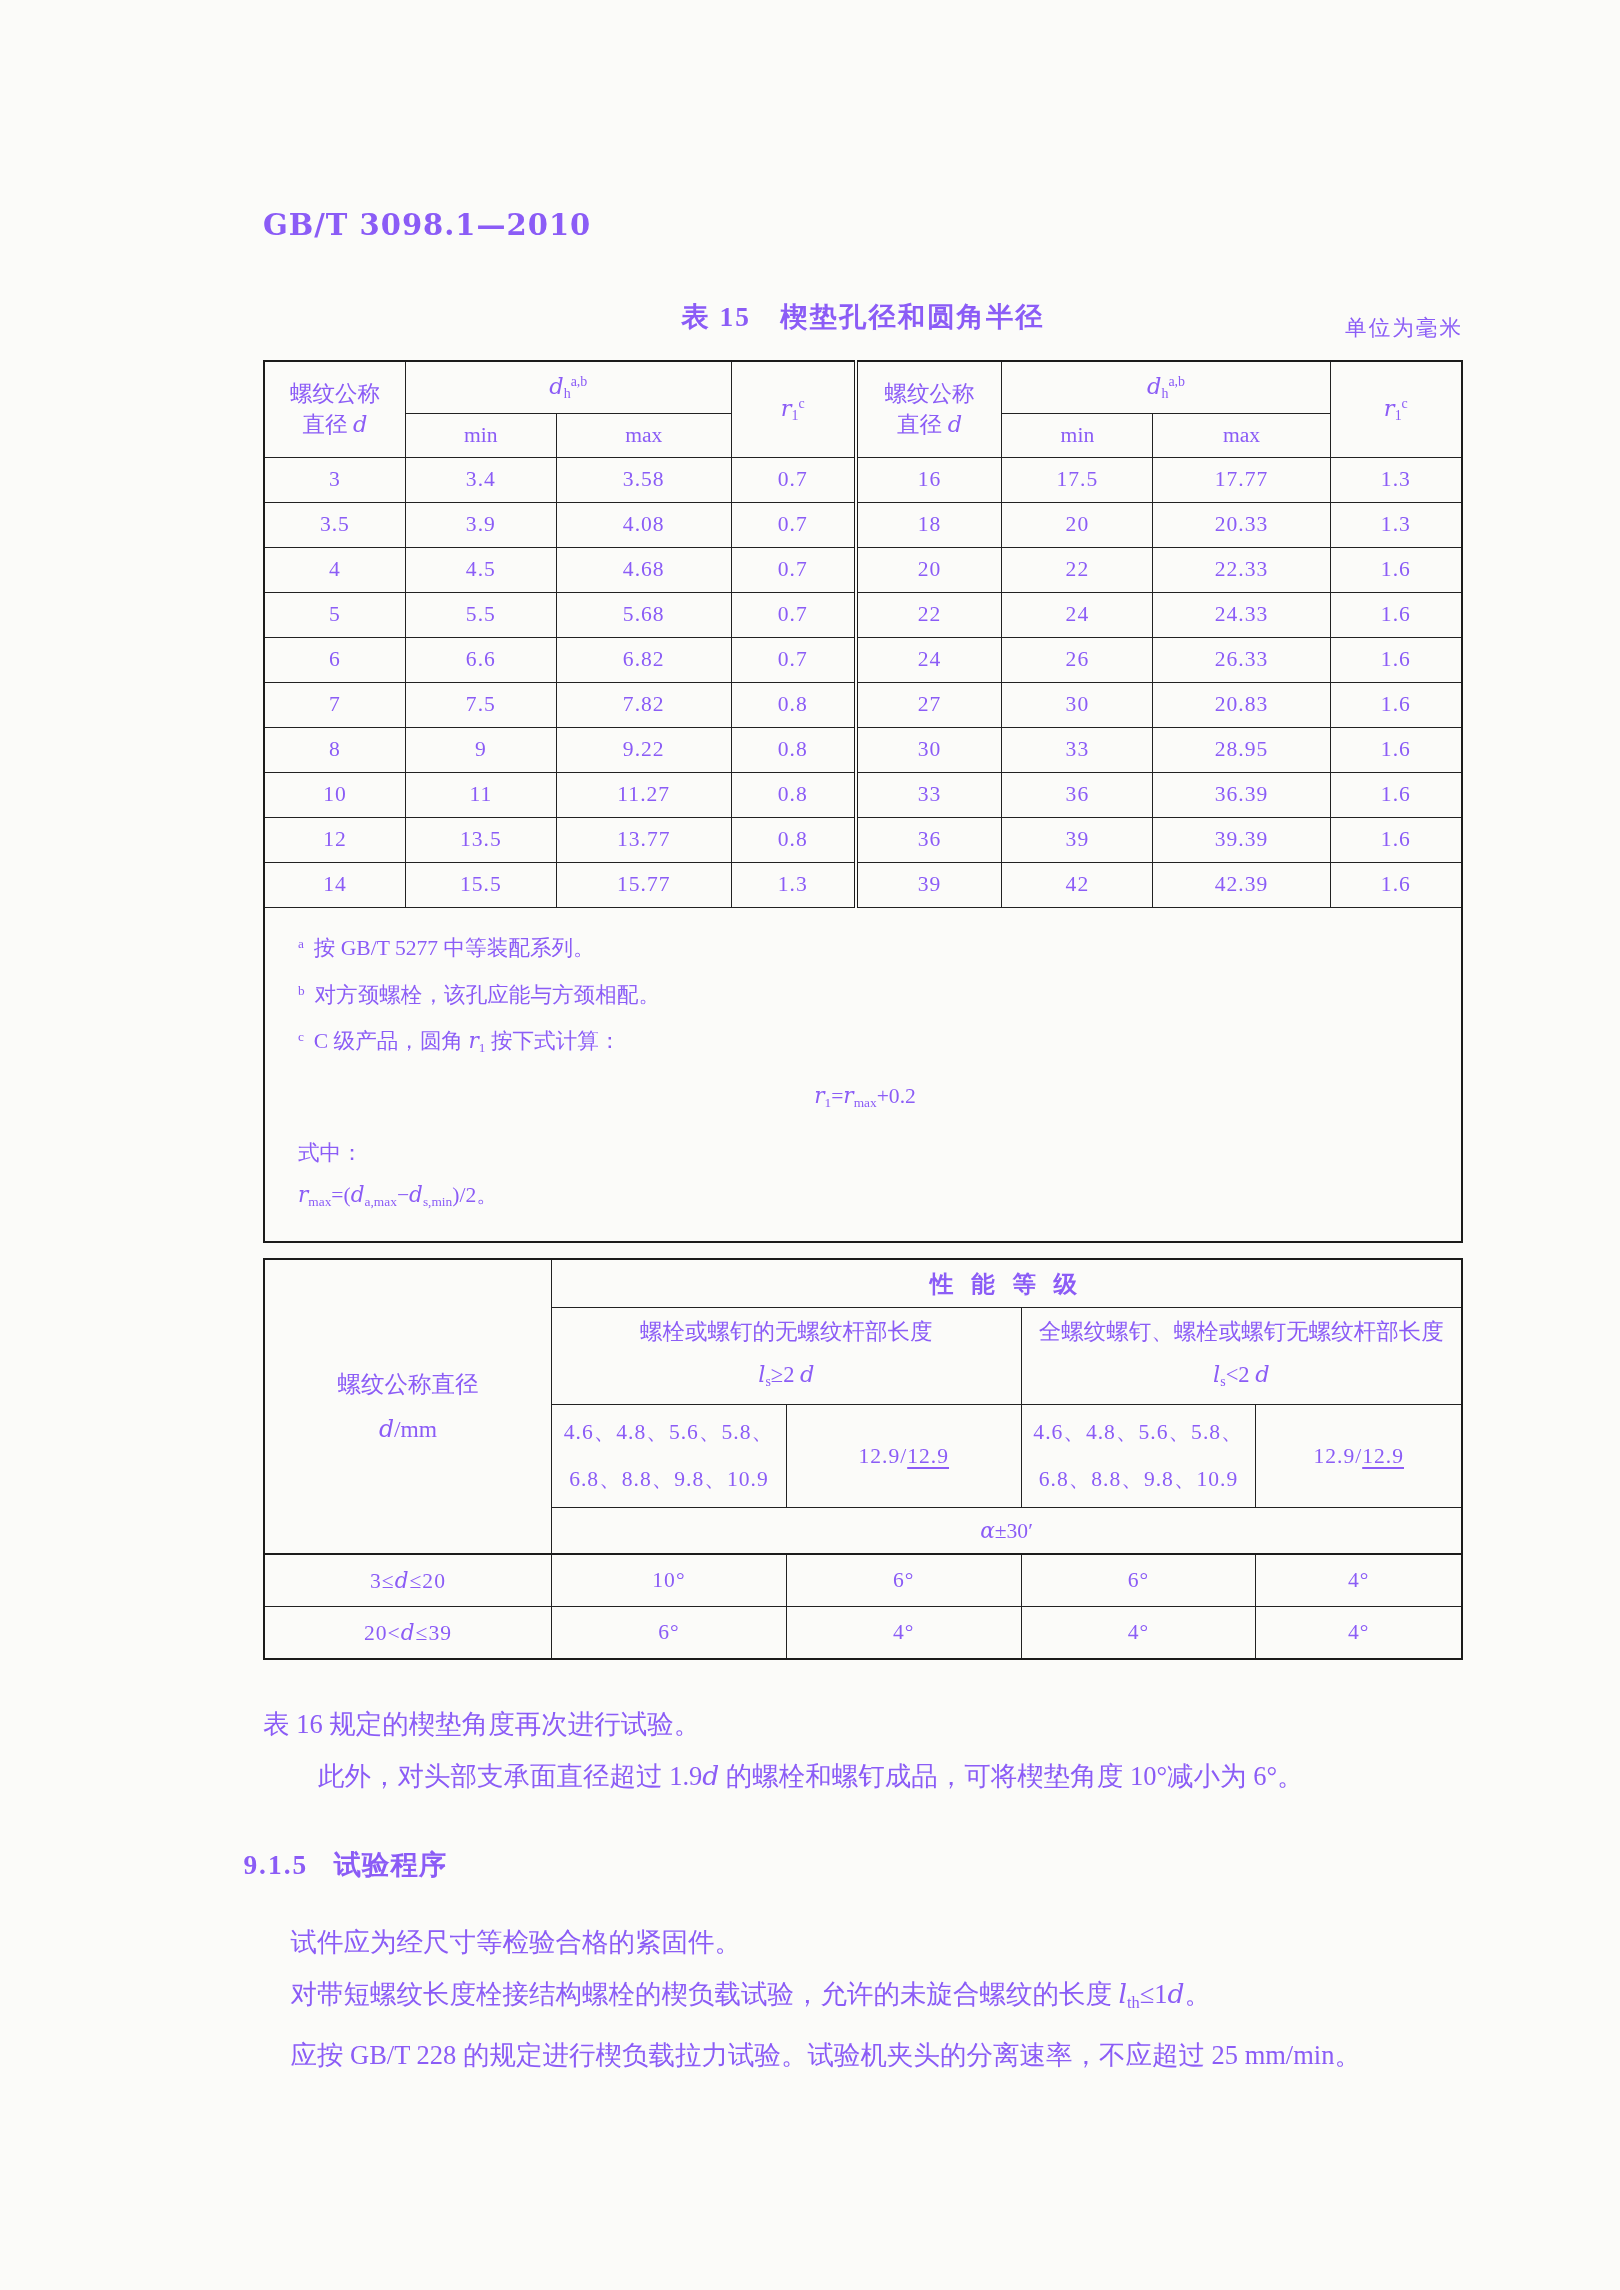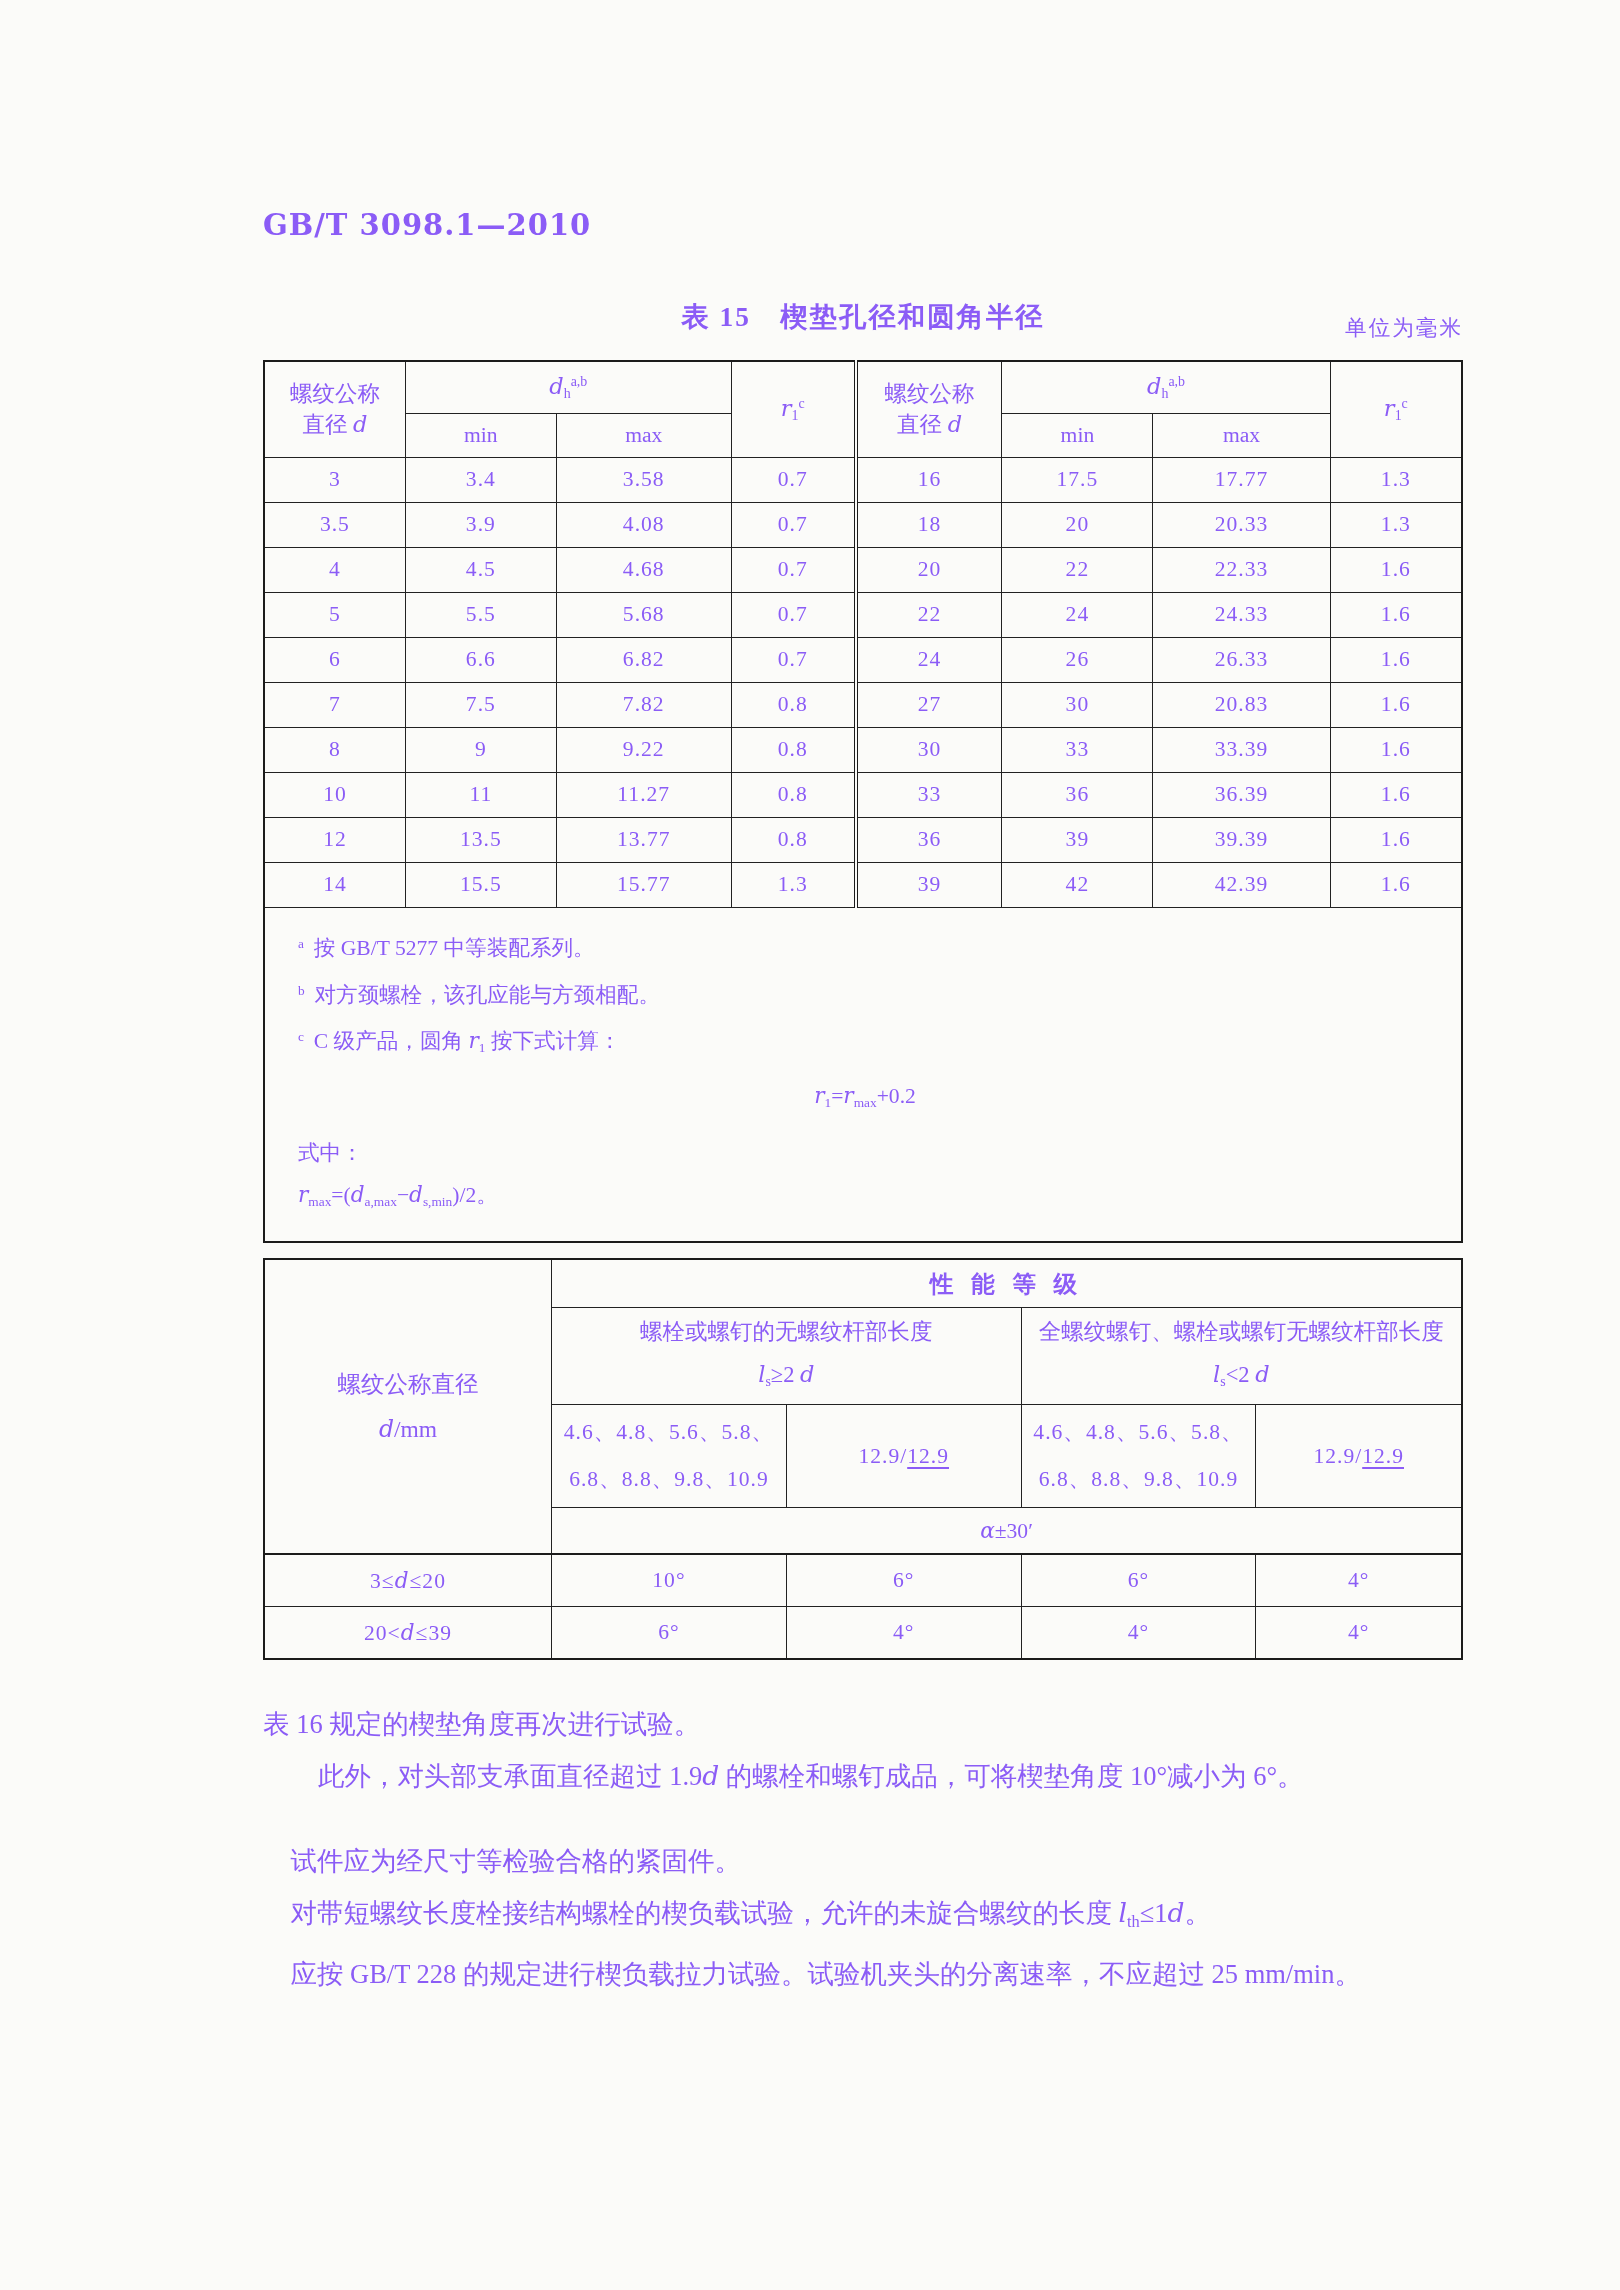--- a/index.html
+++ b/index.html
@@ -173,21 +173,21 @@
             <td>20.83</td>
             <td>1.6</td>
           </tr>
           <tr>
             <td>8</td>
             <td>9</td>
             <td>9.22</td>
             <td>0.8</td>
             <td>30</td>
             <td>33</td>
-            <td>33.39</td>
+            <td>28.95</td>
             <td>1.6</td>
           </tr>
           <tr>
             <td>10</td>
             <td>11</td>
             <td>11.27</td>
             <td>0.8</td>
             <td>33</td>
             <td>36</td>
             <td>36.39</td>
@@ -285,20 +285,23 @@
           <td>4°</td>
         </tr>
       </tbody>
     </table>
 
     <div class="paras">
       <p class="para"><span>表 16 规定的楔垫角度再次进行试验。</span></p>
       <p class="para indent"><span>此外，对头部支承面直径超过 1.9</span><span class="it">d</span><span> 的螺栓和螺钉成品，可将楔垫角度 10°减小为 6°。</span></p>
     </div>
 
+    <div class="section-heading">
+      <span class="num">9.1.5</span><span>试验程序</span>
+    </div>
 
     <div class="proc">
       <div class="line"><span>试件应为经尺寸等检验合格的紧固件。</span></div>
       <div class="line"><span>对带短螺纹长度栓接结构螺栓的楔负载试验，允许的未旋合螺纹的长度 </span><span class="it">l</span><sub>th</sub><span>≤1</span><span class="it">d</span><span>。</span></div>
       <div class="line"><span>应按 GB/T 228 的规定进行楔负载拉力试验。试验机夹头的分离速率，不应超过 25 mm/min。</span></div>
 
     </div>
 
   </div>
 </div>

